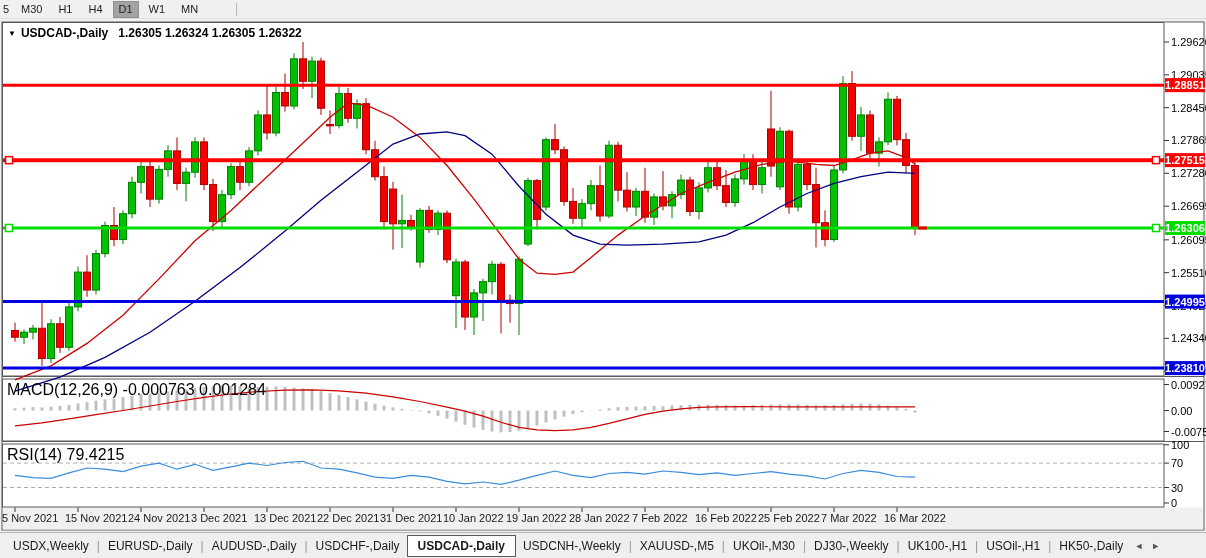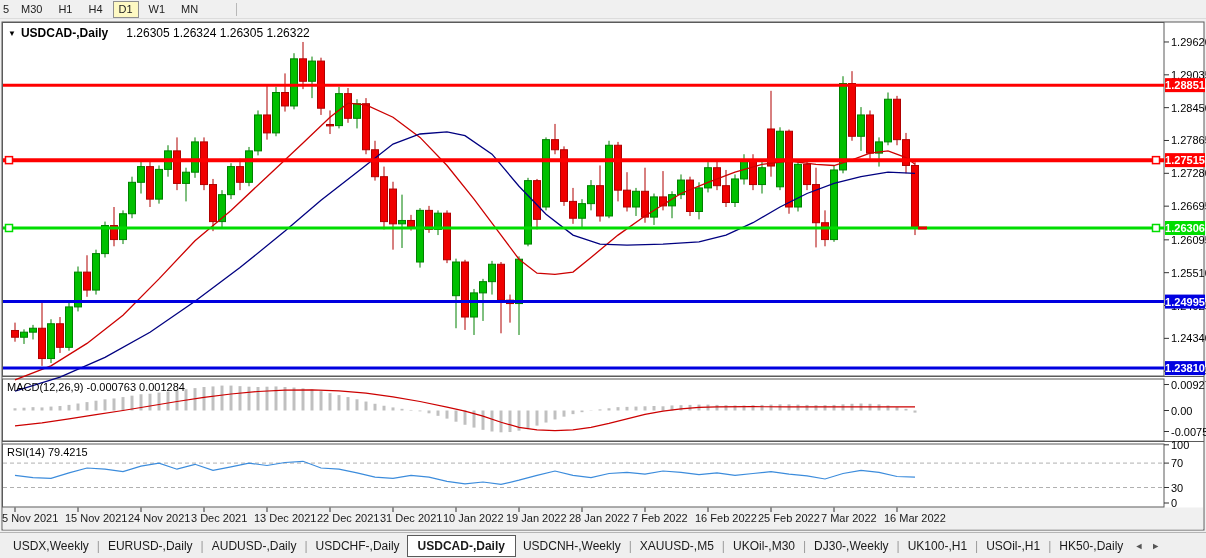--- a/index.html
+++ b/index.html
@@ -1,28 +1,28 @@
 <!DOCTYPE html>
 <html><head>
 <meta charset="utf-8">
 <style>
 *{margin:0;padding:0;box-sizing:border-box}
 html,body{width:1206px;height:558px}
 body{background:#f0f0f0;font-family:"Liberation Sans",sans-serif;position:relative;overflow:hidden}
 #toolbar{position:absolute;top:0;left:0;width:1206px;height:19px;background:#f0f0f0;border-bottom:1px solid #dcdcdc;display:flex;align-items:center;z-index:3}
 .tfbtn{font-size:11px;color:#222;padding:1px 5px;margin:0 2px;border:1px solid transparent;line-height:13px}
-.tfbtn.active{background:#fef9c3;border-color:#8f8f8f}
+.tfbtn.active{background:#a3a3a3;border-color:#8f8f8f}
 .tfbtn.partial{width:11px;overflow:hidden;padding:1px 1px;margin-left:0;direction:rtl}
 .tbdivider{width:1px;height:13px;background:#b8b8b8;margin-left:30px}
 #chart-svg{position:absolute;top:0;left:0;z-index:1}
 svg text{font-family:"Liberation Sans",sans-serif}
-.pane-label{position:absolute;z-index:2;font-size:11px;color:#000;pointer-events:none;white-space:pre}
+.pane-label{position:absolute;z-index:2;font-size:16px;color:#000;pointer-events:none;white-space:pre}
 #title-label{top:26px;left:8px;font-size:12px;font-weight:bold;color:#000}
 #title-label .t-marker{font-size:8px;margin-right:5px;vertical-align:1px}
-#title-label .t-ohlc{margin-left:18px;font-weight:normal}
+#title-label .t-ohlc{margin-left:10px;font-weight:bold}
 #macd-label{top:381px;left:7px}
 #rsi-label{top:446px;left:7px}
 #tabbar{position:absolute;left:0;top:532px;width:1206px;height:26px;background:#efefef;border-top:1px solid #b5b5b5;display:flex;align-items:center;z-index:3;padding-left:6px}
 .tab{font-size:12px;color:#1a1a1a;padding:8px 7px;white-space:nowrap}
 .tab.active{background:#fff;border:1px solid #5a5a5a;font-weight:bold;padding:3px 10px}
 .tabsep{color:#9a9a9a;font-size:12px;padding:0 1px}
 .tabarrow{font-size:9px;color:#555;padding:0 4px}
 </style>
 </head>
 <body>

